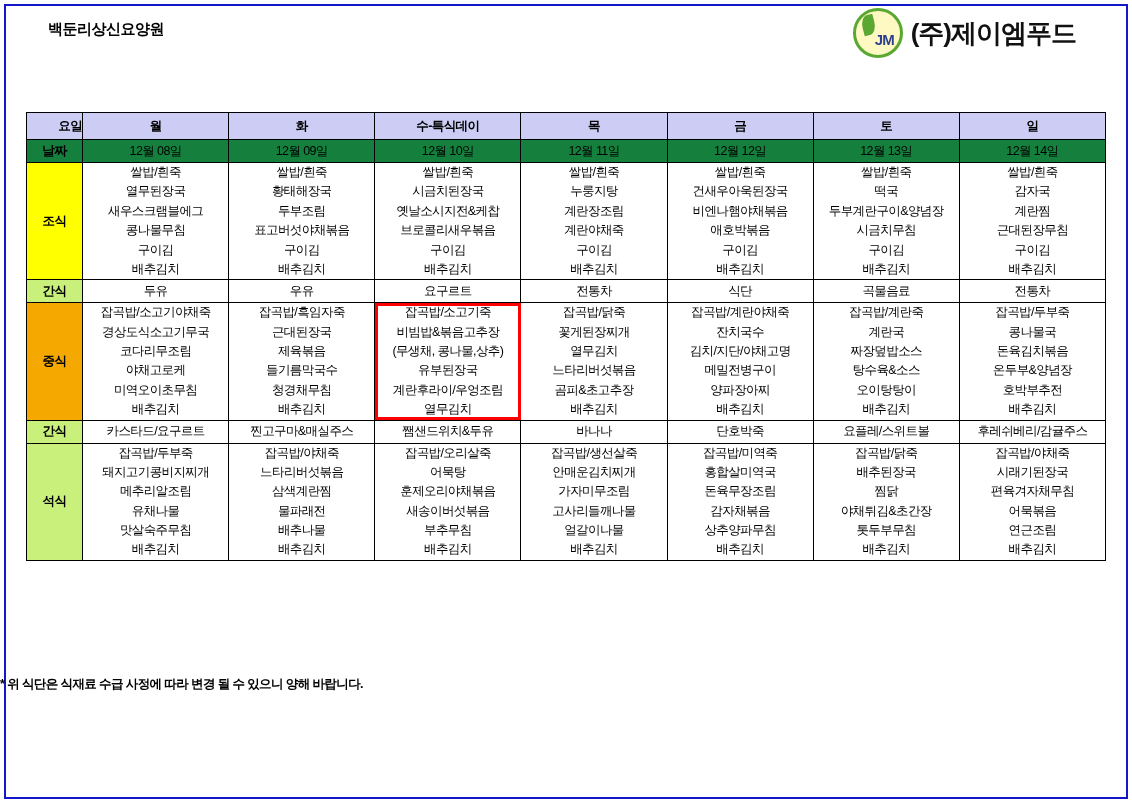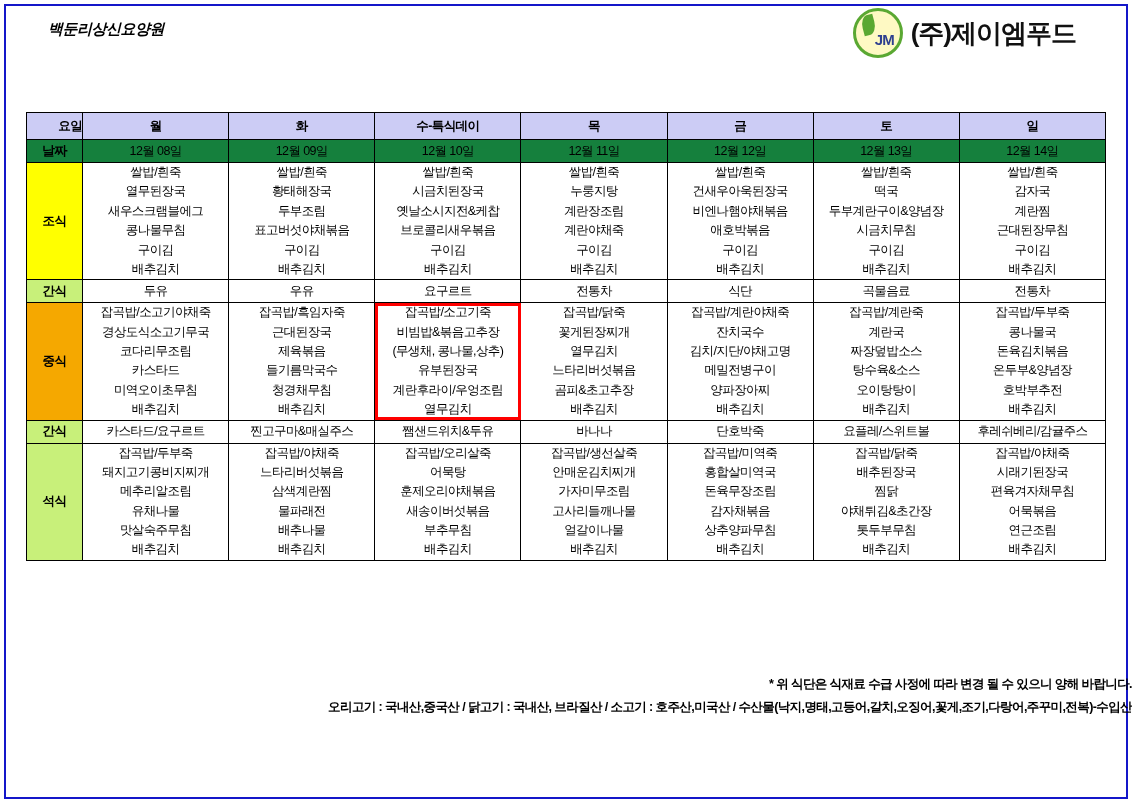--- a/index.html
+++ b/index.html
@@ -19,21 +19,21 @@
   .inner{
     position:absolute;left:0;top:0;width:1132px;height:803px;
     box-sizing:border-box;
     padding:0;
   }
   .header{
     position:absolute;left:0;top:34px;width:1132px;height:62px;
   }
   .facility{
     position:absolute;left:48px;top:20px;
-    font-size:15px;font-weight:bold;letter-spacing:-0.5px;font-style:italic;
+    font-size:15px;font-weight:bold;letter-spacing:-0.5px;
   }
   .doc-title{
     position:absolute;left:0;top:16px;width:1132px;
     text-align:center;
     font-size:20px;font-weight:bold;letter-spacing:-0.5px;
   }
   .brand{
     position:absolute;right:56px;top:8px;
     display:flex;align-items:center;gap:8px;
   }
@@ -85,21 +85,21 @@
   .bg-green{background:#c8f07a;}
   .meal-cell{padding:6px 2px;line-height:1.55;}
   .meal-cell div{white-space:nowrap;}
   .snack-row td{height:22px;font-size:12.5px;}
   .special{
     outline:3px solid #ff0000;
     outline-offset:-3px;
   }
   .notes{
     position:absolute;left:0;top:670px;width:1132px;
-    text-align:right;
+    text-align:left;
   }
   .note-line{
     font-size:12.5px;letter-spacing:-0.6px;margin-top:6px;font-weight:bold;
   }
 </style>
 </head>
 <body>
 
 <div class="page-border"></div>
 
@@ -212,21 +212,21 @@
         <td>곡물음료</td>
         <td>전통차</td>
       </tr>
 
       <tr>
         <td class="lbl bg-orange">중식</td>
         <td class="meal-cell">
             <div>잡곡밥/소고기야채죽</div>
             <div>경상도식소고기무국</div>
             <div>코다리무조림</div>
-            <div>카스타드</div>
+            <div>야채고로케</div>
             <div>미역오이초무침</div>
             <div>배추김치</div>
           </td>
         <td class="meal-cell">
             <div>잡곡밥/흑임자죽</div>
             <div>근대된장국</div>
             <div>제육볶음</div>
             <div>들기름막국수</div>
             <div>청경채무침</div>
             <div>배추김치</div>
@@ -341,16 +341,15 @@
             <div>어묵볶음</div>
             <div>연근조림</div>
             <div>배추김치</div>
           </td>
       </tr>
     </tbody>
   </table>
 
   <div class="notes">
     <div class="note-line">* 위 식단은 식재료 수급 사정에 따라 변경 될 수 있으니 양해 바랍니다.</div>
-    <div class="note-line">오리고기 : 국내산,중국산 / 닭고기 : 국내산, 브라질산 / 소고기 : 호주산,미국산 / 수산물(낙지,명태,고등어,갈치,오징어,꽃게,조기,다랑어,주꾸미,전복)-수입산</div>
   </div>
 
 </div>
 
 </body></html>

